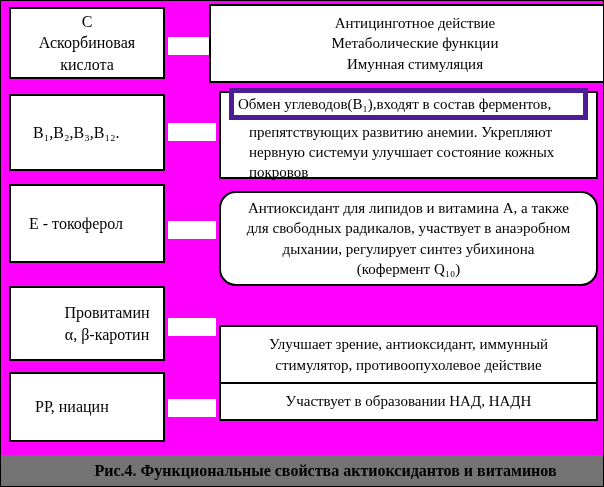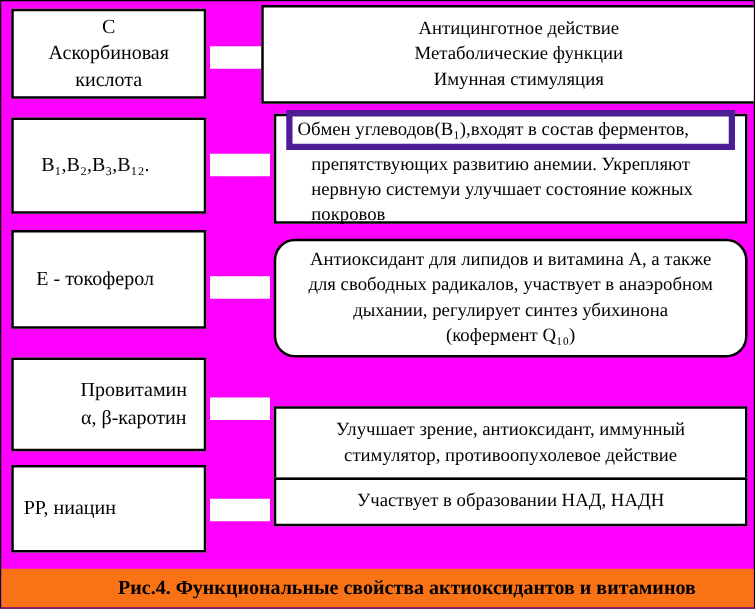--- a/index.html
+++ b/index.html
@@ -49,21 +49,21 @@
     margin-bottom: 2px;
     white-space: pre-line;
   }
   .rest-lines { padding: 0 4px; white-space: pre-line; margin-left: 16px; }
   .caption-bar {
     position: absolute;
     left: 0;
     bottom: 0;
     width: 604px;
     height: 31px;
-    background: #f97316;
+    background: #737373;
     display: flex;
     align-items: center;
     justify-content: center;
     font-weight: bold;
     font-size: 16px;
     padding-left: 45px;
   }
 
   
   .r1l { left: 8px;   top: 6px;   width: 156px; height: 72px; }
@@ -75,21 +75,21 @@
   .c2  { left: 167px; top: 122px; }
 
   .r3l { left: 8px;   top: 183px; width: 156px; height: 79px; padding-left: 18px; }
   .r3r { left: 218px; top: 190px; width: 379px; height: 95px; border-radius: 17px; }
   .c3  { left: 167px; top: 220px; }
 
   .r4l { left: 8px;   top: 285px; width: 156px; height: 75px; padding-left: 40px; }
   .r4r { left: 218px; top: 292px; width: 379px; height: 59px; margin-top: 32px; }
   .c4  { left: 167px; top: 317px; }
 
-  .r5l { left: 8px;   top: 371px; width: 156px; height: 70px; padding-left: 8px; }
+  .r5l { left: 8px;   top: 371px; width: 156px; height: 70px; padding-left: 24px; }
   .r5r { left: 218px; top: 381px; width: 379px; height: 39px; }
   .c5  { left: 167px; top: 398px; }
 </style>
 </head>
 <body>
 
 <div class="canvas">
 
   <div class="box left-box center r1l">
     <span>С

